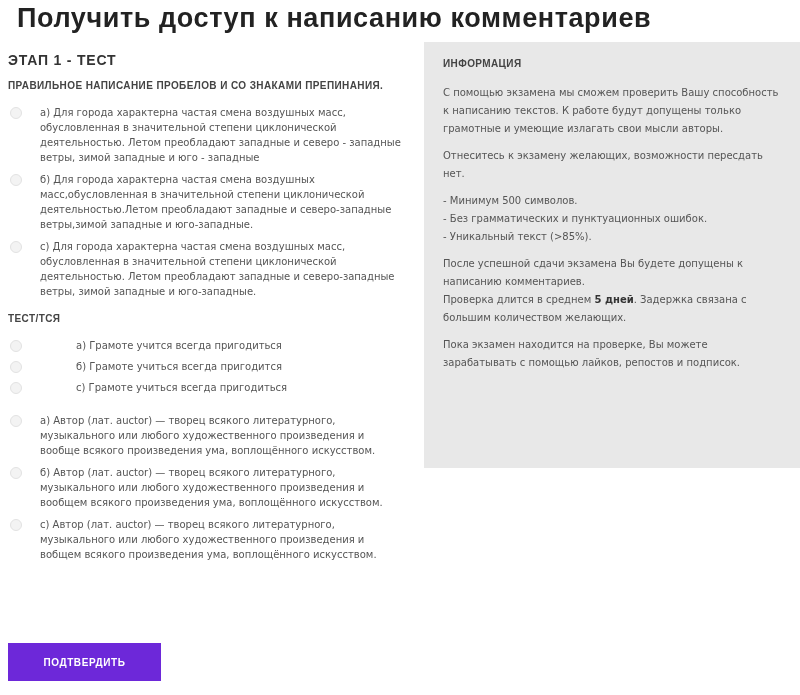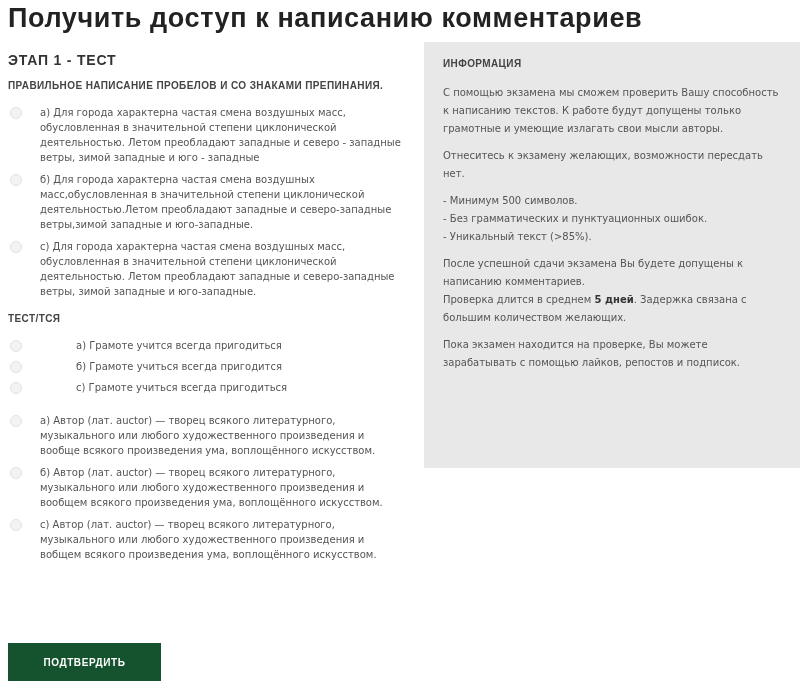--- a/index.html
+++ b/index.html
@@ -1,20 +1,20 @@
 <!DOCTYPE html>
 <html><head>
   <meta charset="utf-8">
   <style>
     * { box-sizing: border-box; margin: 0; padding: 0; }
     html, body { width: 800px; height: 695px; background: #ffffff; overflow: hidden; }
     body { font-family: "DejaVu Sans", "Liberation Sans", sans-serif; color: #555555; position: relative; }
 
     .page-title {
-      position: absolute; left: 8px; top: 3px;
+      position: absolute; left: 17px; top: 3px;
       font-family: "Liberation Sans", "DejaVu Sans", sans-serif;
       font-size: 27px; font-weight: bold; color: #222222; letter-spacing: 0.6px;
     }
 
     .main-col { position: absolute; left: 8px; top: 52px; width: 395px; }
     .stage-title {
       font-family: "Liberation Sans", sans-serif;
       font-size: 14px; font-weight: bold; color: #333333; letter-spacing: 0.8px;
       margin-bottom: 12px;
     }
@@ -38,21 +38,21 @@
       font-size: 10px; line-height: 15px; color: #555555;
       font-family: "DejaVu Sans", sans-serif;
     }
     .q2 { margin-top: 12px; }
     .q2 .option { margin-bottom: 6px; gap: 36px; }
     .q3 { margin-top: 18px; }
 
     .submit-btn {
       position: absolute; left: 8px; top: 643px;
       width: 153px; height: 38px;
-      background: #14532d; color: #ffffff; border: none;
+      background: #6d28d9; color: #ffffff; border: none;
       font-family: "Liberation Sans", sans-serif;
       font-size: 10px; font-weight: bold; letter-spacing: 0.6px;
       cursor: pointer;
     }
 
     .info-panel {
       position: absolute; left: 424px; top: 42px; width: 376px; height: 426px;
       background: #e8e8e8; padding: 16px 18px 0 19px;
     }
     .info-title {

